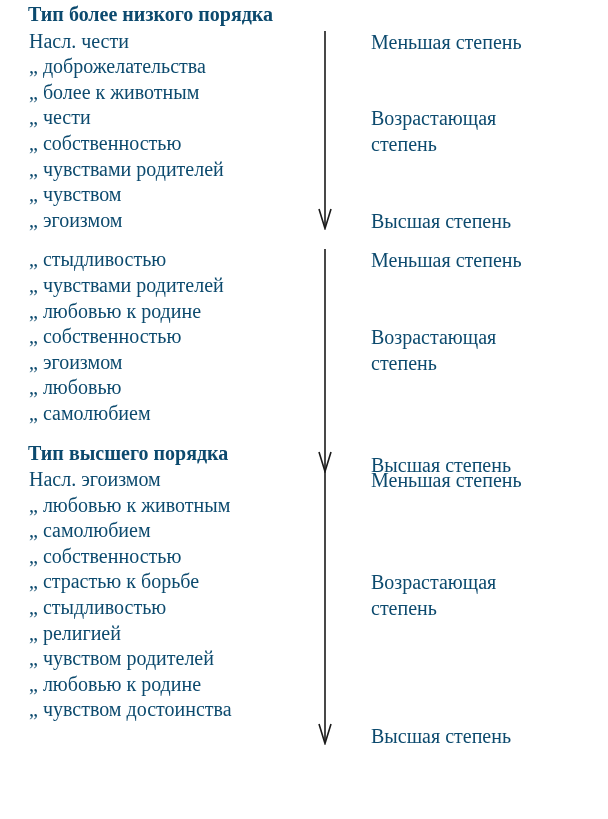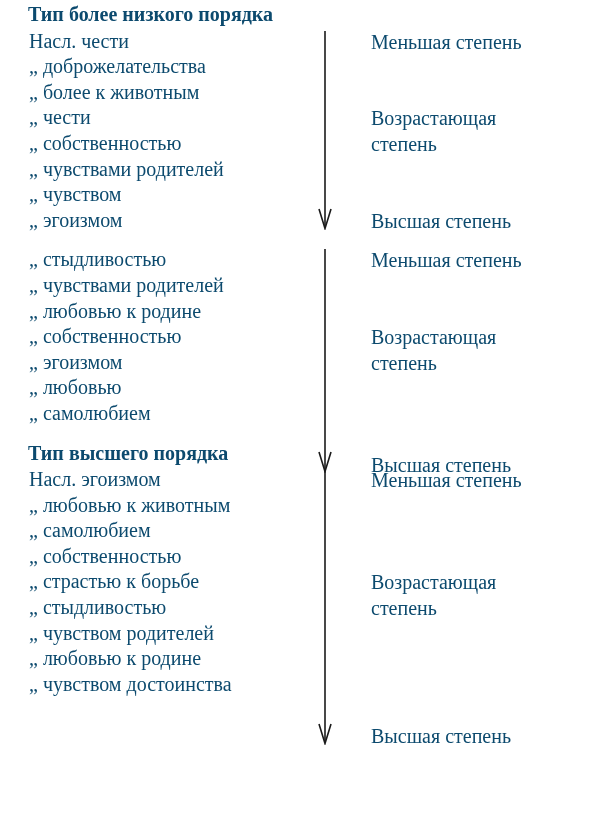--- a/index.html
+++ b/index.html
@@ -122,20 +122,21 @@
     <section class="section">
       <h2 class="section-title">Тип высшего порядка</h2>
       <div class="section-body">
         <ul class="item-list">
           <li class="item">Насл. эгоизмом</li>
           <li class="item">„ любовью к животным</li>
           <li class="item">„ самолюбием</li>
           <li class="item">„ собственностью</li>
           <li class="item">„ страстью к борьбе</li>
           <li class="item">„ стыдливостью</li>
+          <li class="item">„ религией</li>
           <li class="item">„ чувством родителей</li>
           <li class="item">„ любовью к родине</li>
           <li class="item">„ чувством достоинства</li>
         </ul>
         <div class="degrees">
           <div class="degree" style="top: 0px;">Меньшая степень</div>
           <div class="degree" style="top: 102.4px;">Возрастающая</div>
           <div class="degree" style="top: 128px;">степень</div>
           <div class="degree" style="top: 256px;">Высшая степень</div>
         </div>

